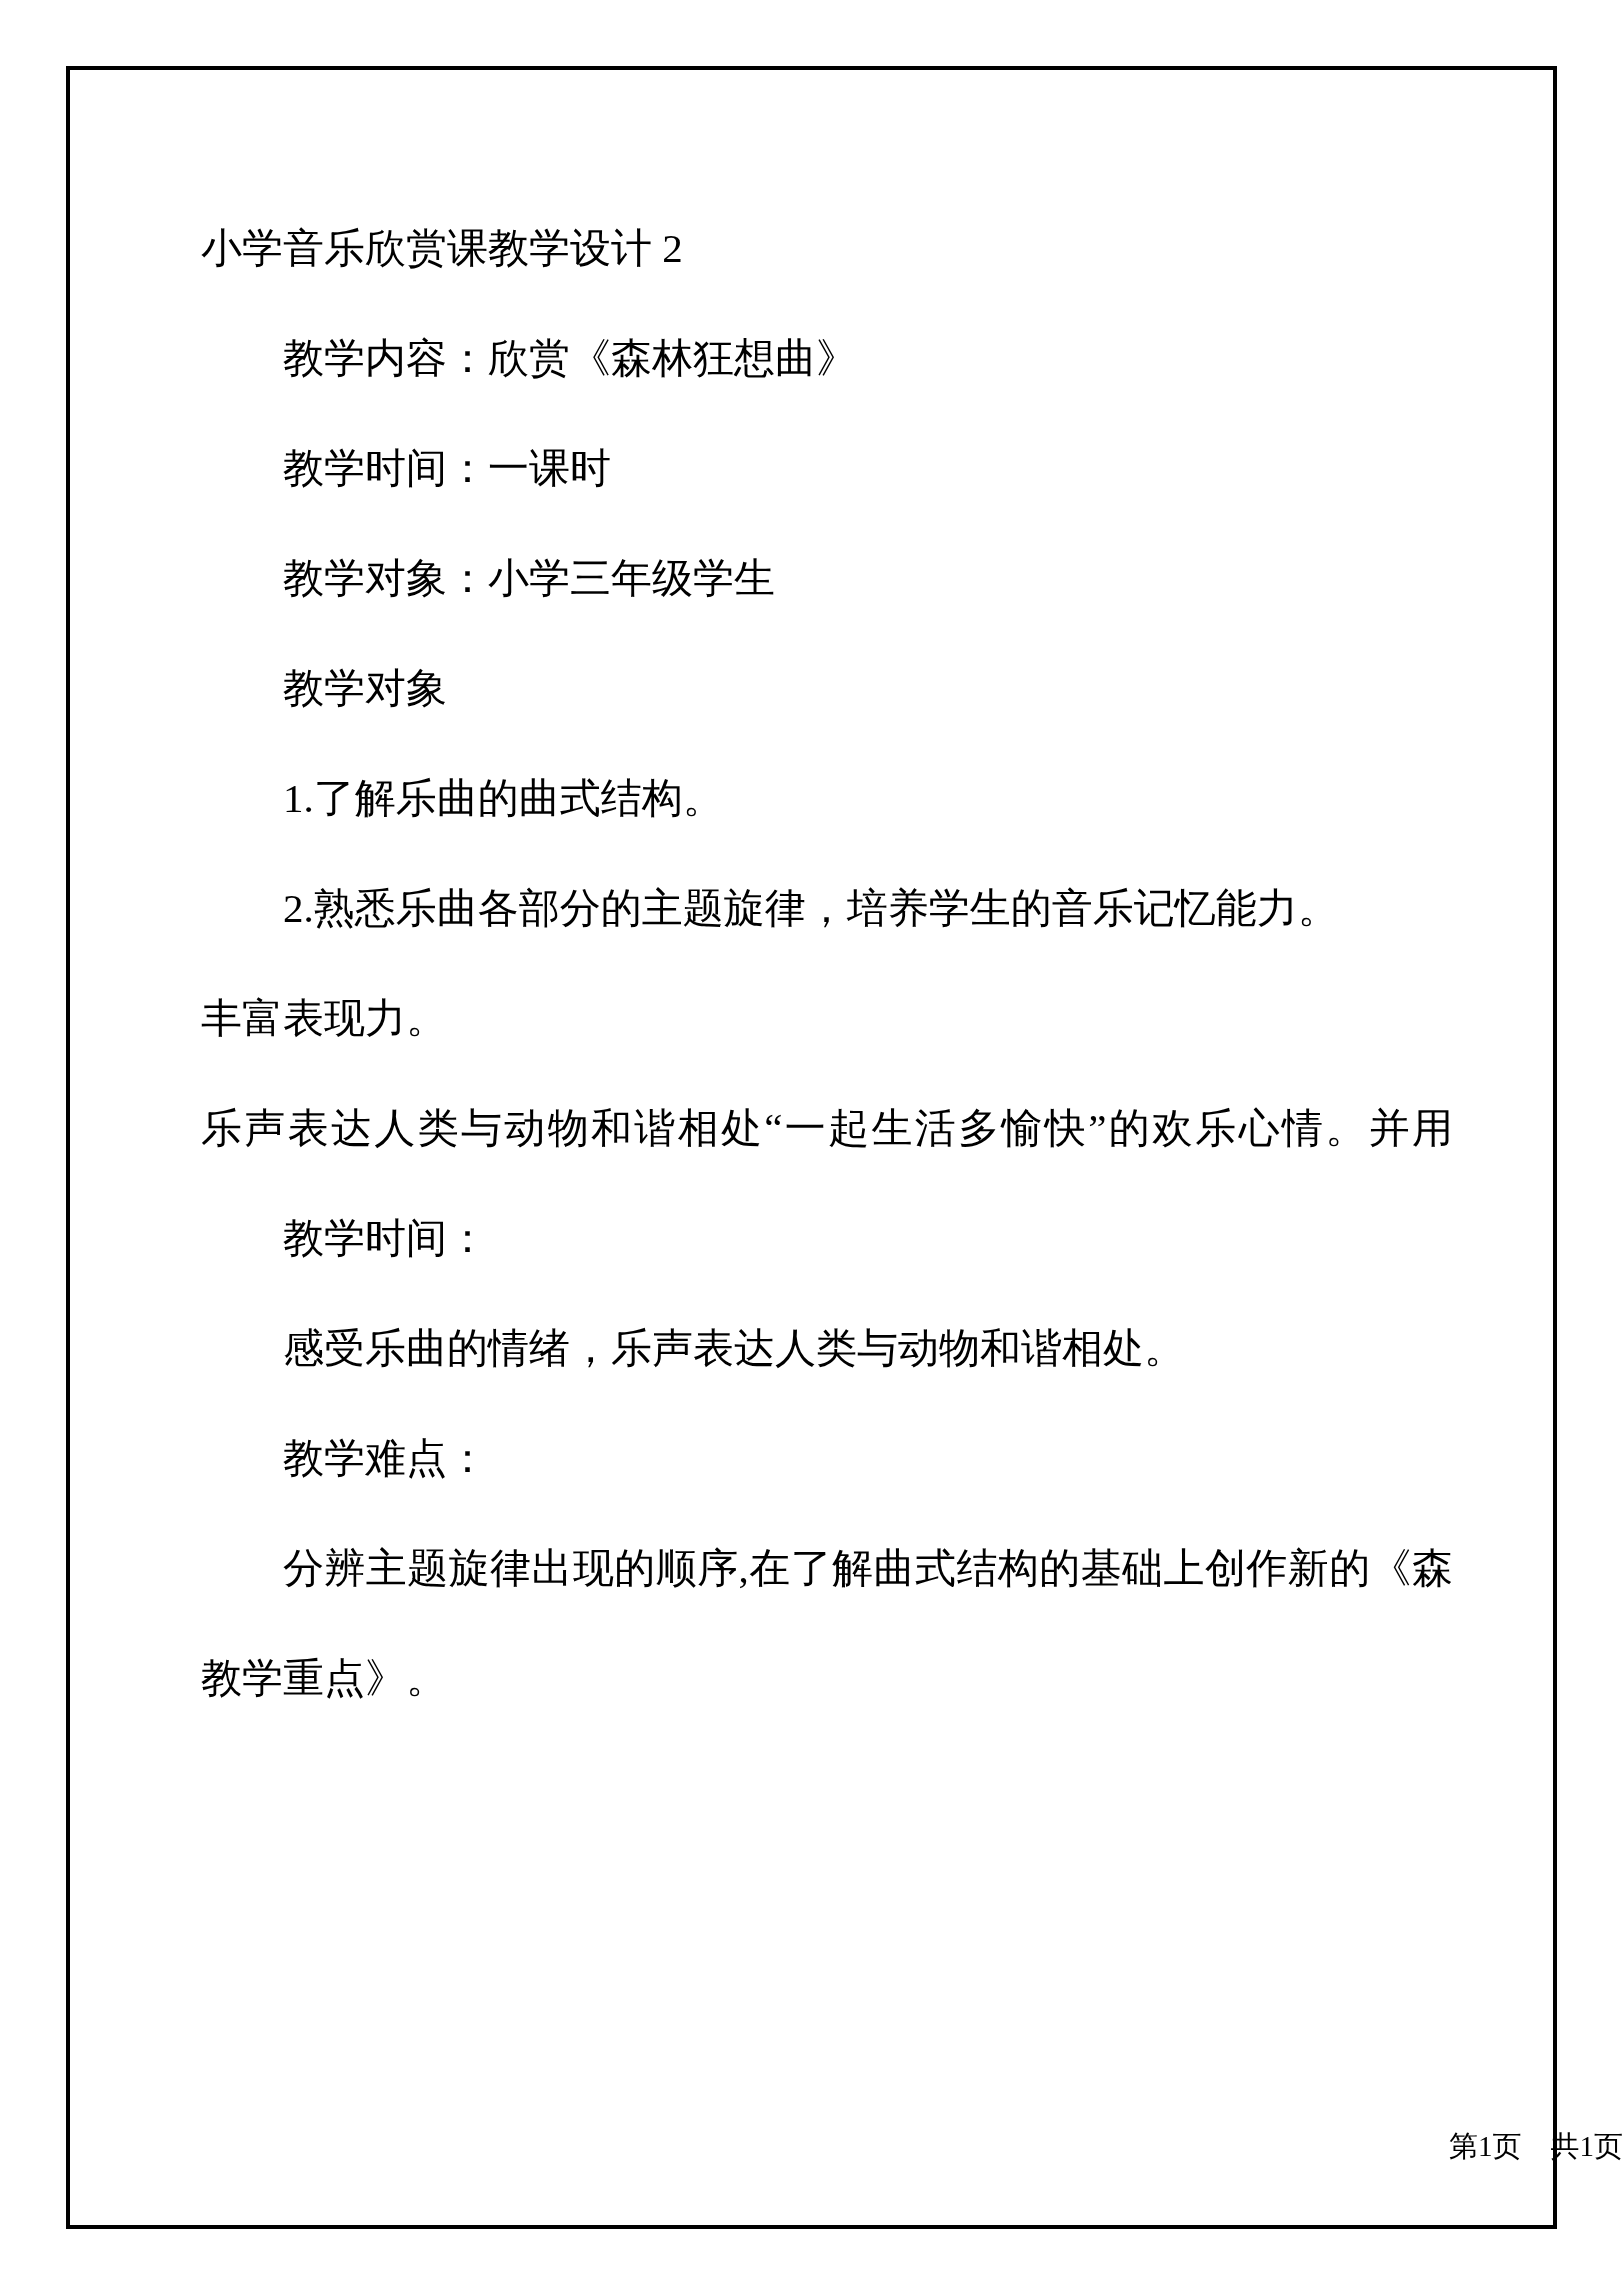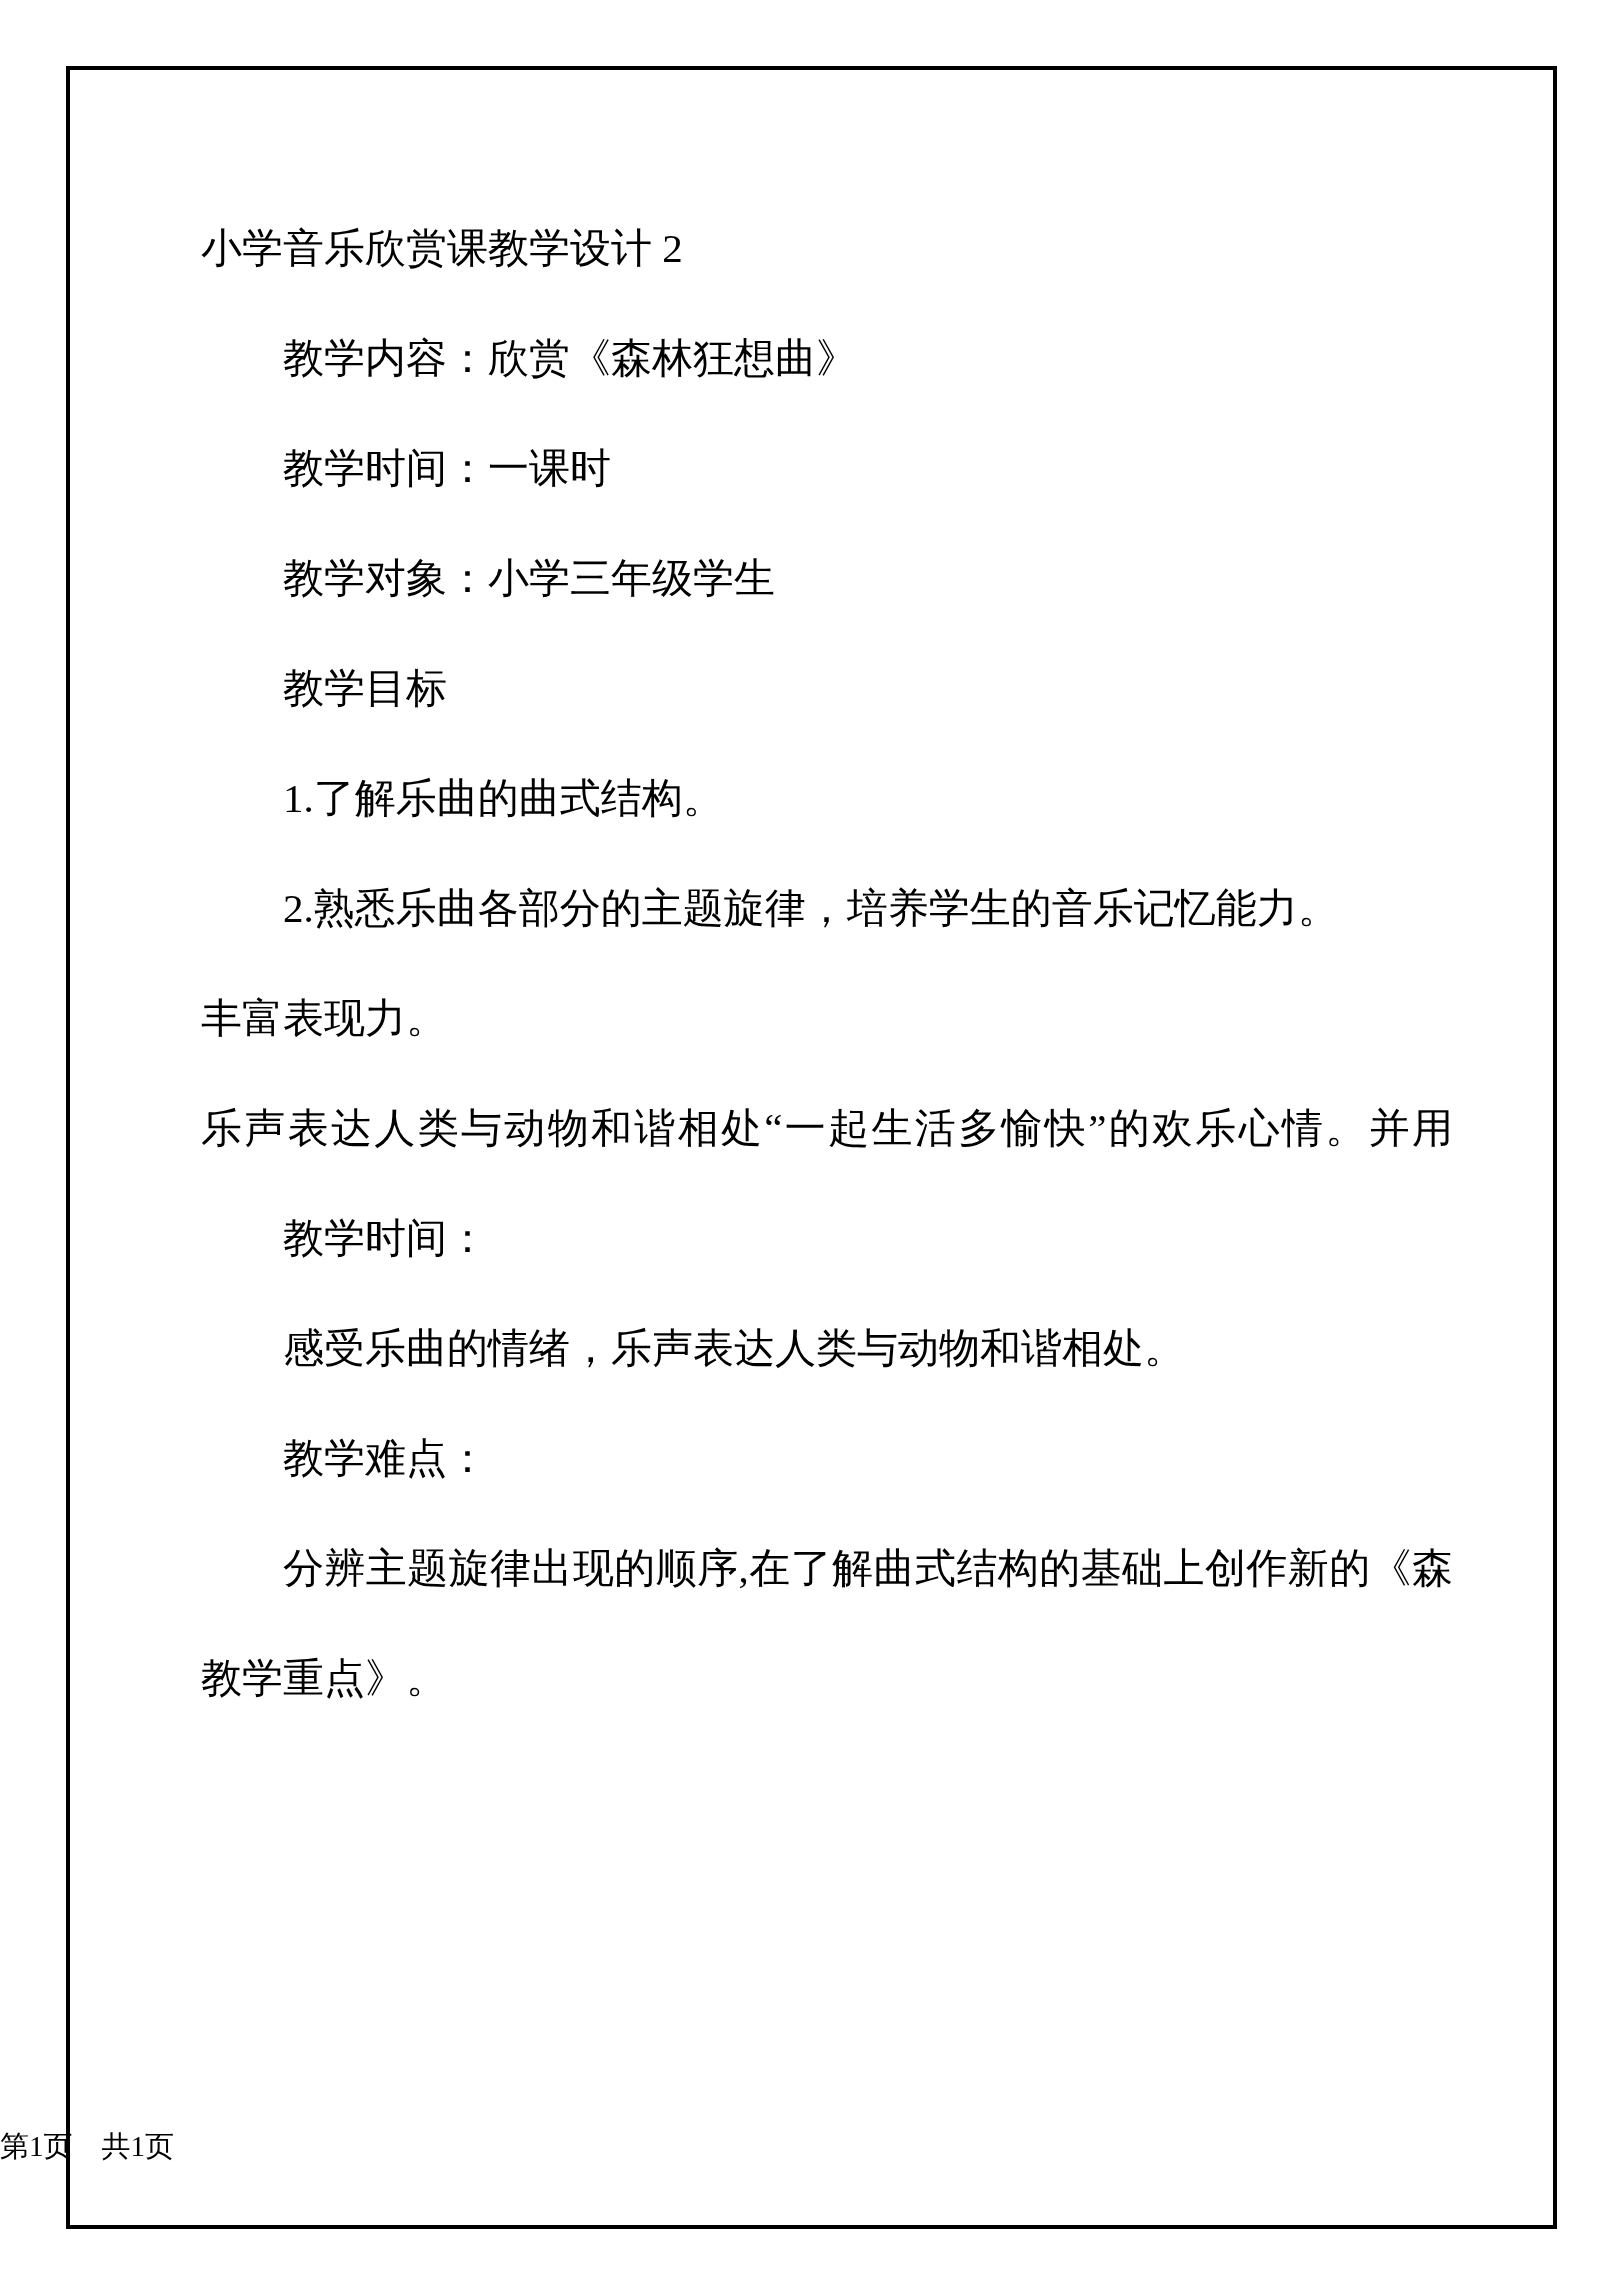--- a/index.html
+++ b/index.html
@@ -43,36 +43,36 @@
   .justify {
     white-space: normal;
     text-align: justify;
     text-align-last: justify;
   }
   .footer {
     position: absolute;
     left: 0;
     top: 2129px;
     width: 1623px;
-    text-align: left;
+    text-align: right;
     font-size: 29px;
     line-height: 34px;
   }
 </style>
 </head>
 <body>
 
 <div class="page-border"></div>
 
 <div class="content">
   <div class="line">小学音乐欣赏课教学设计 2</div>
   <div class="line indent">教学内容：欣赏《森林狂想曲》</div>
   <div class="line indent">教学时间：一课时</div>
   <div class="line indent">教学对象：小学三年级学生</div>
-  <div class="line indent">教学目标</div>
+  <div class="line indent">教学对象</div>
   <div class="line indent">1.了解乐曲的曲式结构。</div>
   <div class="line indent">2.熟悉乐曲各部分的主题旋律，培养学生的音乐记忆能力。</div>
   <div class="line">丰富表现力。</div>
   <div class="line justify">乐声表达人类与动物和谐相处“一起生活多愉快”的欢乐心情。并用</div>
   <div class="line indent">教学时间：</div>
   <div class="line indent">感受乐曲的情绪，乐声表达人类与动物和谐相处。</div>
   <div class="line indent">教学难点：</div>
   <div class="line indent justify">分辨主题旋律出现的顺序,在了解曲式结构的基础上创作新的《森</div>
   <div class="line">教学重点》。</div>
 </div>

